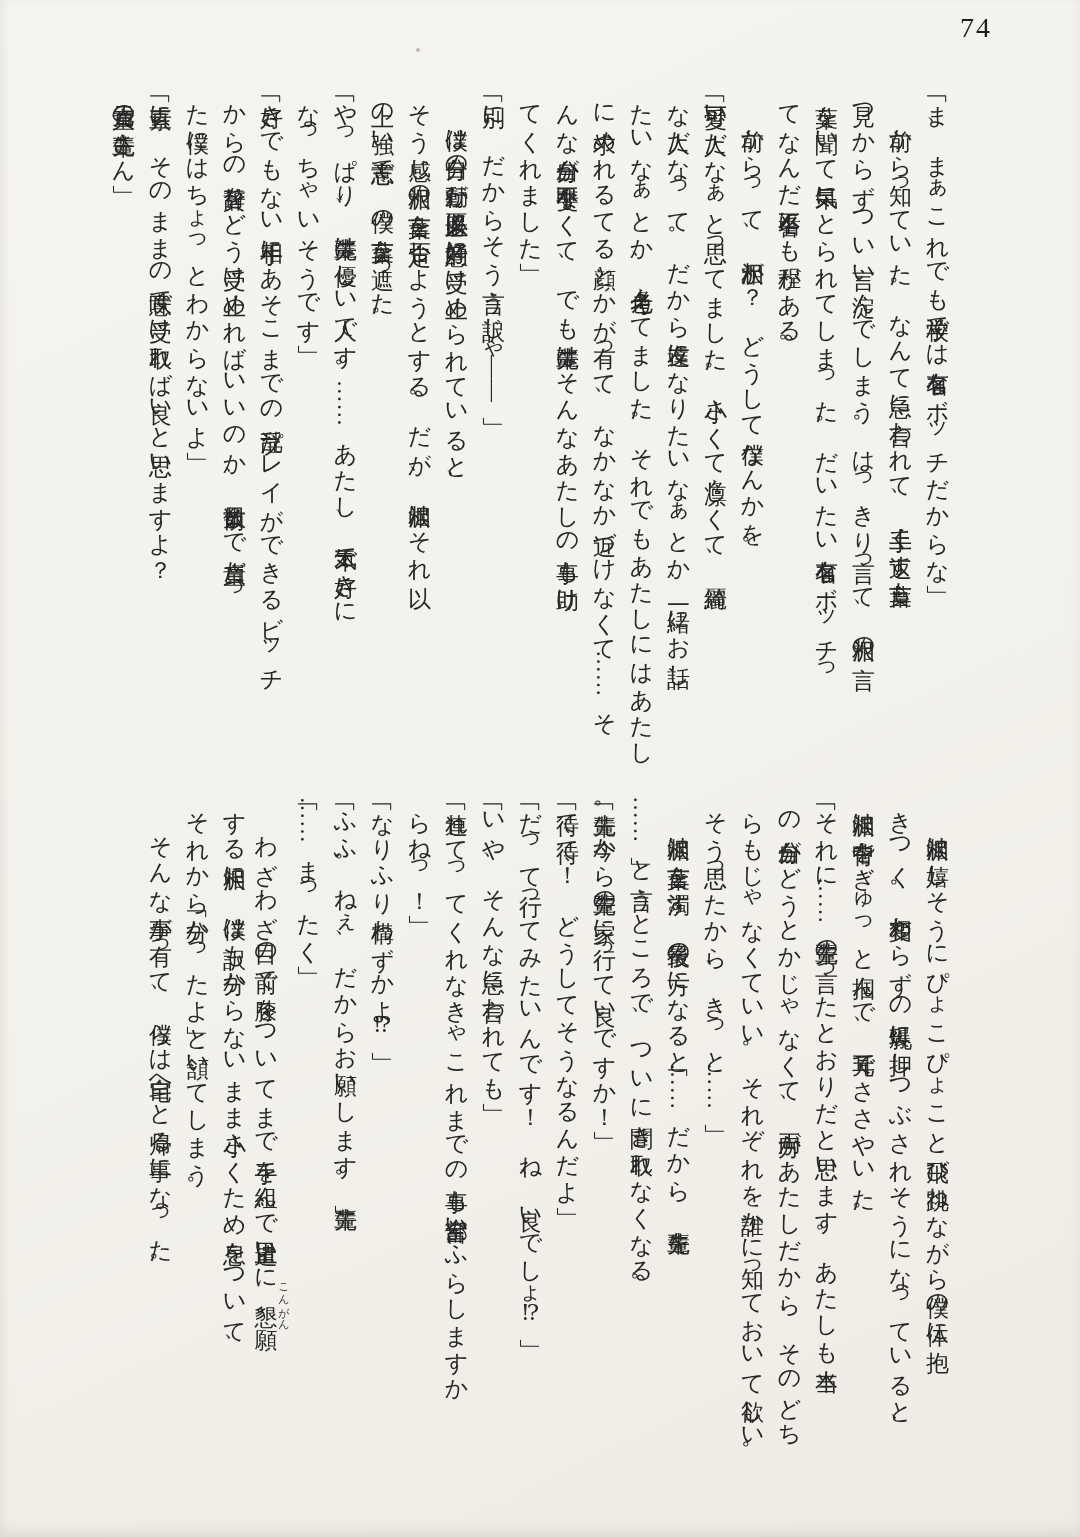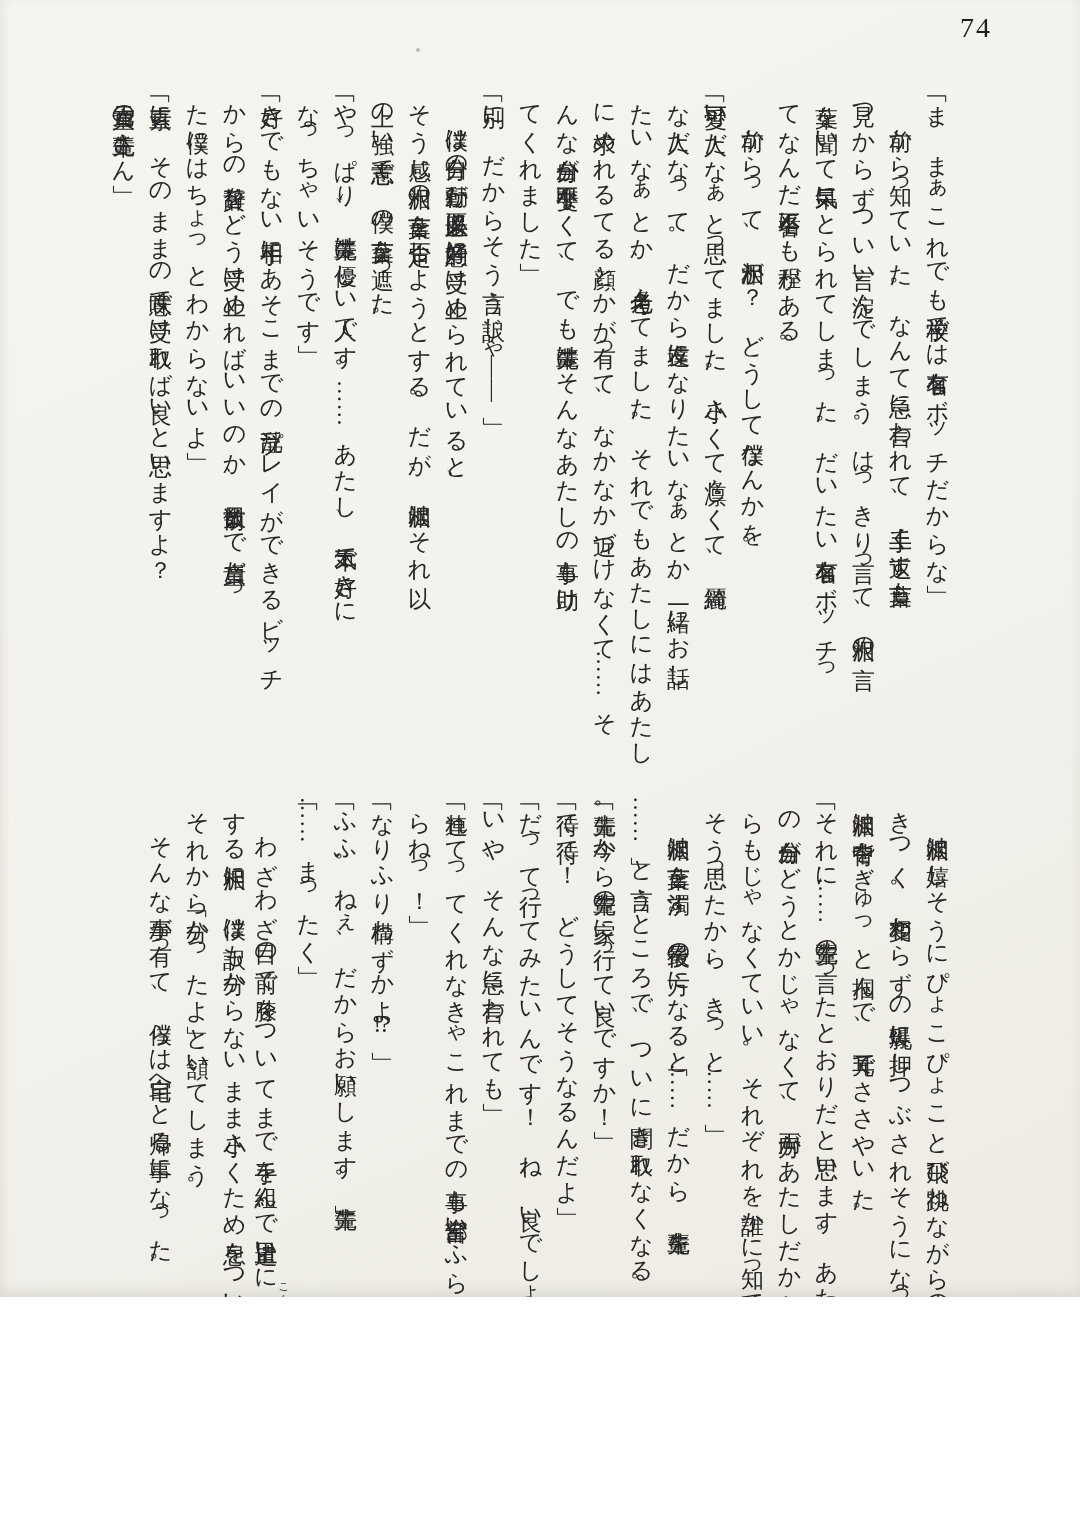--- a/index.html
+++ b/index.html
@@ -1,19 +1,19 @@
 <!DOCTYPE html>
 <html lang="ja"><head>
 <meta charset="utf-8">
 <style>
   html, body { margin: 0; padding: 0; }
   .page {
     position: relative;
     width: 1080px;
-    height: 1297px;
+    height: 1537px;
     background: linear-gradient(155deg, #f6f4ef 0%, #f3f1eb 55%, #edebe4 100%);
     font-family: "Liberation Serif", "DejaVu Serif", serif;
     color: #262626;
     overflow: hidden;
   }
   .page::after {
     content: "";
     position: absolute;
     inset: 0;
     pointer-events: none;

